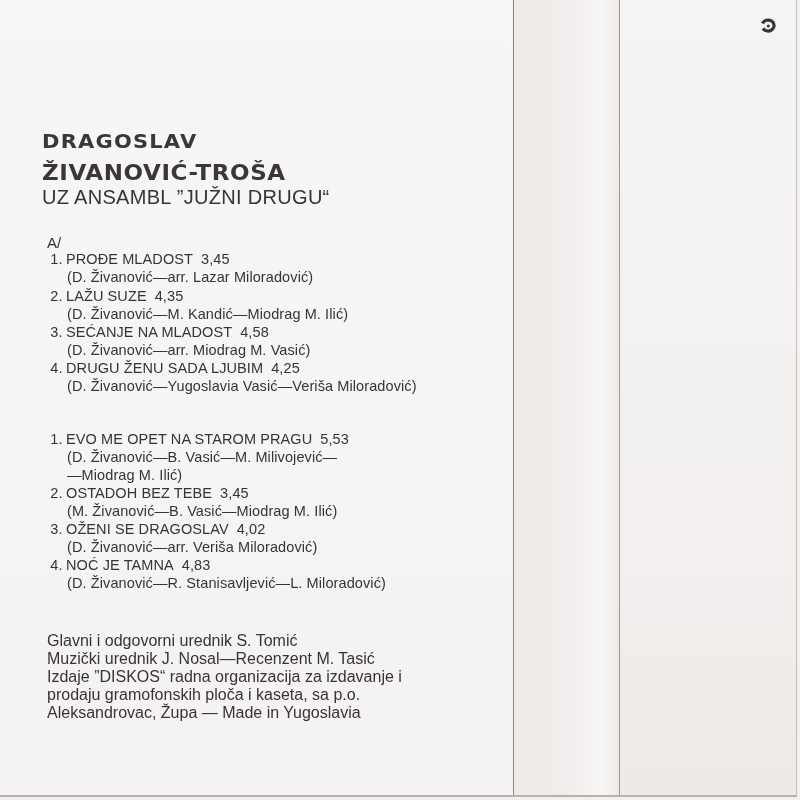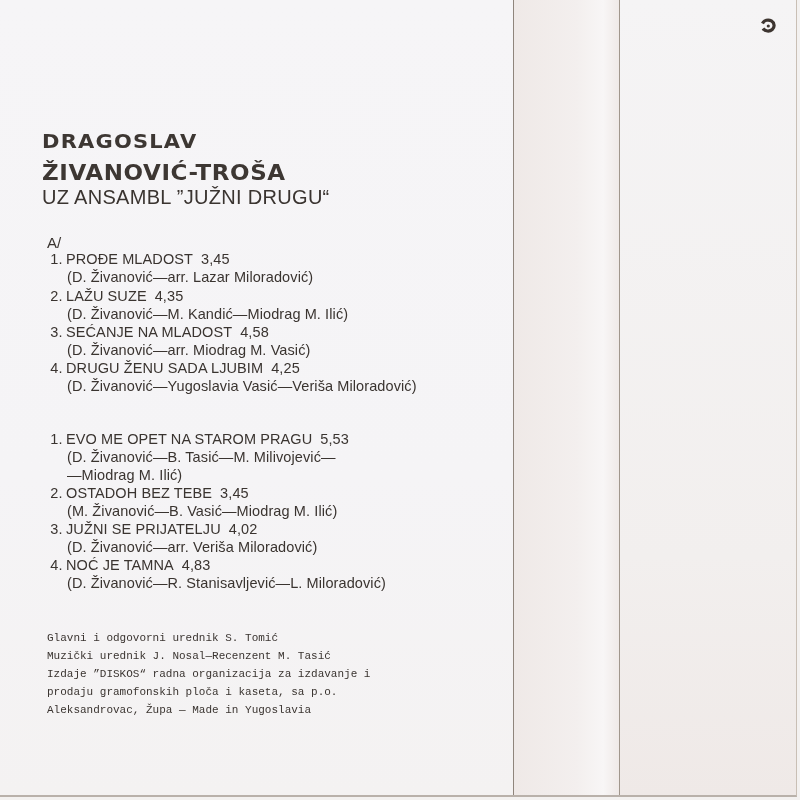--- a/index.html
+++ b/index.html
@@ -56,21 +56,21 @@
       position: absolute; font-size: 14.5px; white-space: nowrap; color: #3a3430;
       letter-spacing: 0.1px;
       text-align: center;
     }
     .line.track { left: 47px; }
     .line.credit { left: 67px; }
     .num { display: inline-block; width: 19px; }
     .dur { margin-left: 8px; }
 
     .footer-line {
-      position: absolute; left: 47px; font-size: 11px; white-space: nowrap; color: #3a3430; font-family: Liberation Mono, monospace;
+      position: absolute; left: 47px; font-size: 16px; white-space: nowrap; color: #3a3430;
     }
 
     .spine-mark {
       position: absolute; left: 760px; top: 18px; width: 17px; height: 15px;
     }
   </style>
 </head>
 <body>
 
 <div class="sheet">
@@ -104,30 +104,30 @@
   <div class="line credit" style="top:342px">(D. Živanović—arr. Miodrag M. Vasić)</div>
 
   <div class="line track" style="top:360px">
     <span class="num">4.</span><span>DRUGU ŽENU SADA LJUBIM</span><span class="dur">4,25</span>
   </div>
   <div class="line credit" style="top:378px">(D. Živanović—Yugoslavia Vasić—Veriša Miloradović)</div>
 
   <div class="line track" style="top:431px">
     <span class="num">1.</span><span>EVO ME OPET NA STAROM PRAGU</span><span class="dur">5,53</span>
   </div>
-  <div class="line credit" style="top:449px">(D. Živanović—B. Tasić—M. Milivojević—</div>
+  <div class="line credit" style="top:449px">(D. Živanović—B. Vasić—M. Milivojević—</div>
   <div class="line credit" style="top:467px">—Miodrag M. Ilić)</div>
 
   <div class="line track" style="top:485px">
     <span class="num">2.</span><span>OSTADOH BEZ TEBE</span><span class="dur">3,45</span>
   </div>
   <div class="line credit" style="top:503px">(M.  Živanović—B. Vasić—Miodrag M. Ilić)</div>
 
   <div class="line track" style="top:521px">
-    <span class="num">3.</span><span>JUŽNI SE PRIJATELJU</span><span class="dur">4,02</span>
+    <span class="num">3.</span><span>OŽENI SE DRAGOSLAV</span><span class="dur">4,02</span>
   </div>
   <div class="line credit" style="top:539px">(D. Živanović—arr. Veriša Miloradović)</div>
 
   <div class="line track" style="top:557px">
     <span class="num">4.</span><span>NOĆ JE TAMNA</span><span class="dur">4,83</span>
   </div>
   <div class="line credit" style="top:575px">(D. Živanović—R. Stanisavljević—L. Miloradović)</div>
 
   <div class="footer-line" style="top:632px">Glavni i odgovorni urednik S. Tomić</div>
   <div class="footer-line" style="top:650px">Muzički urednik J. Nosal—Recenzent M. Tasić</div>

